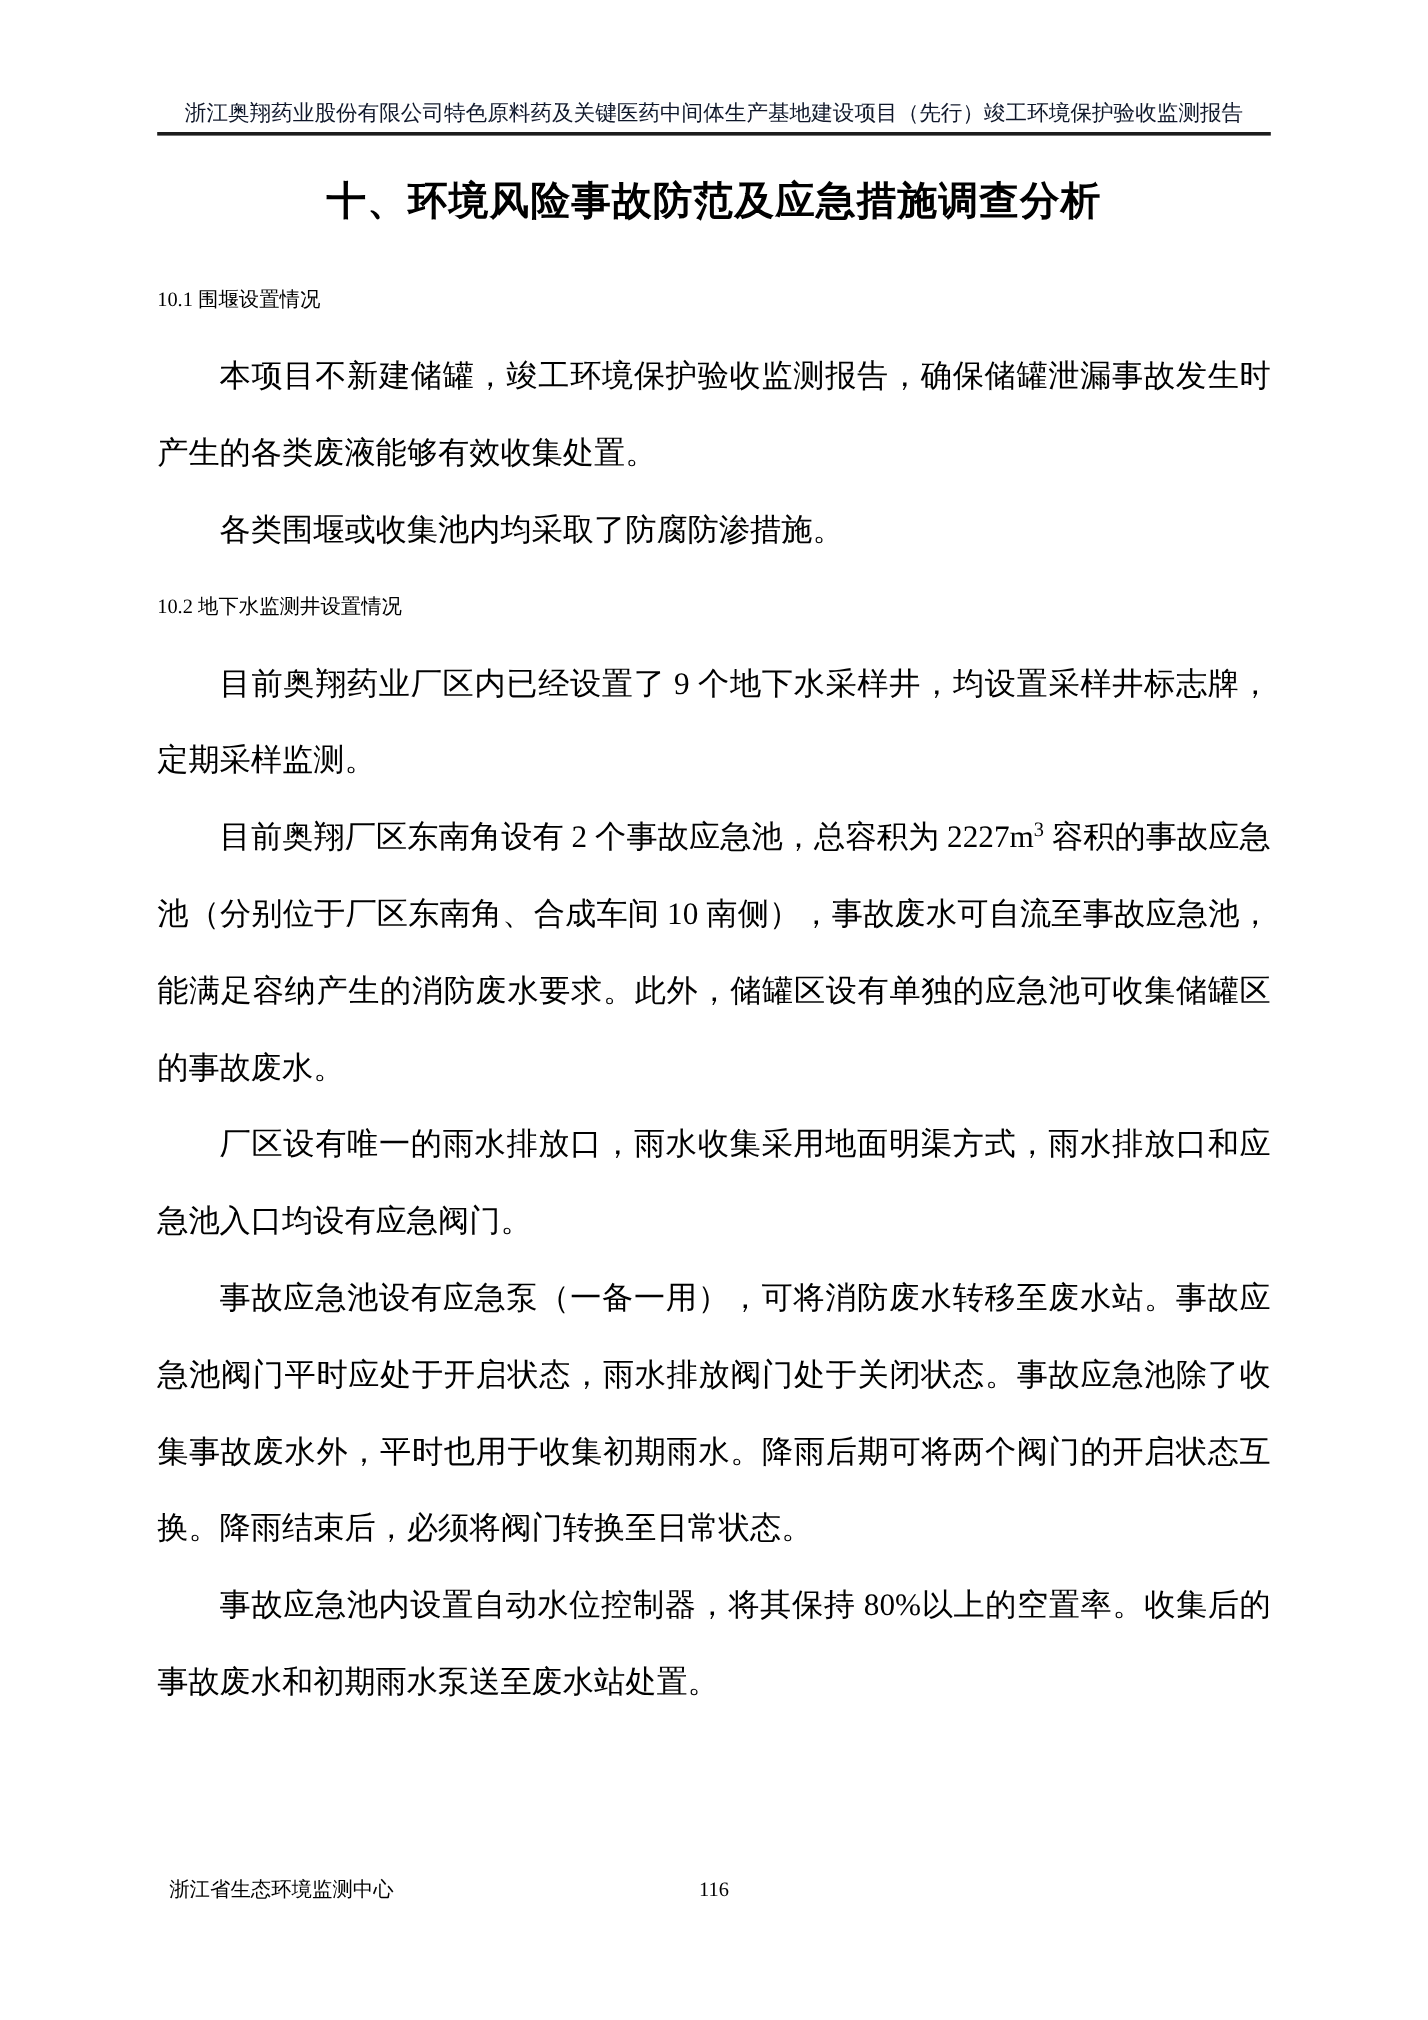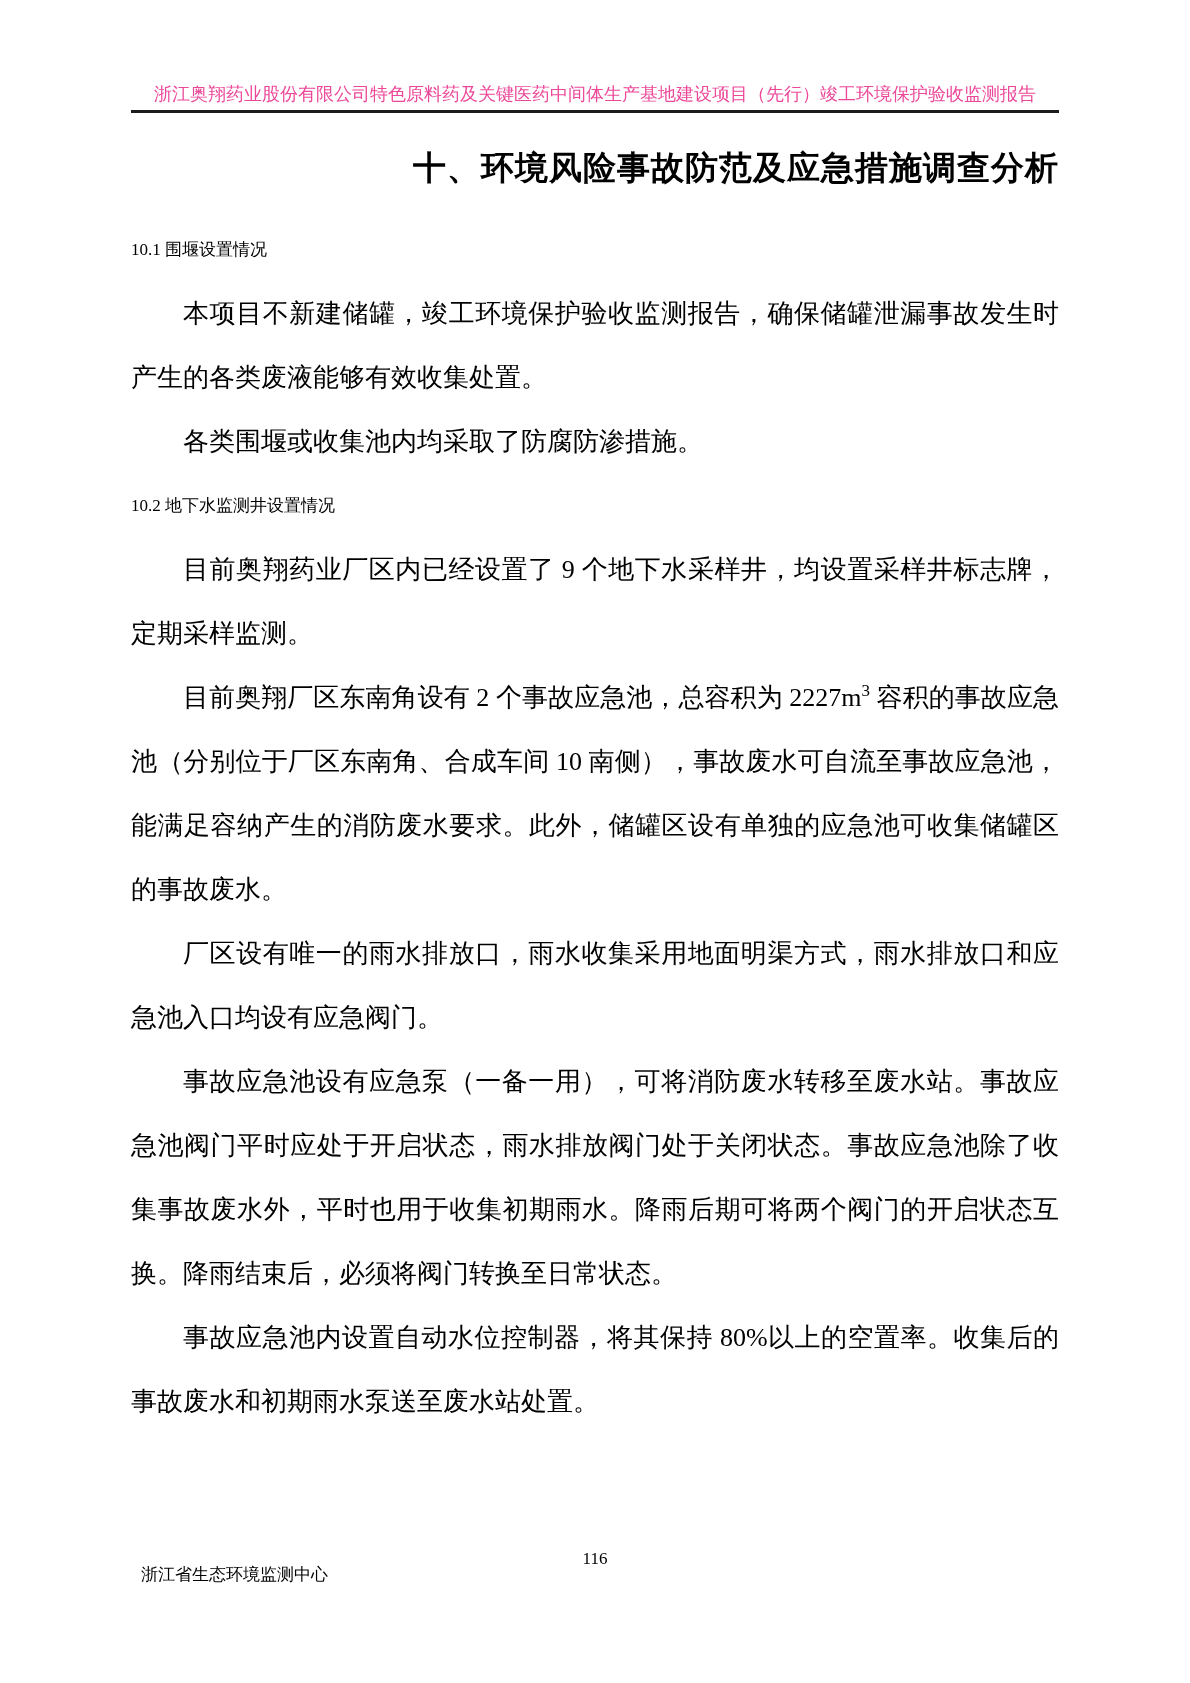--- a/index.html
+++ b/index.html
@@ -24,28 +24,28 @@
     margin: 0 131px;
   }
   .doc-header {
     padding-top: 82px;
     padding-bottom: 4px;
     border-bottom: 3px solid #1c1c1c;
     font-size: 18px;
     line-height: 24px;
     text-align: center;
     white-space: nowrap;
-    color: #ec4899;
+    color: #0f172a;
   }
   h1.doc-title {
     margin: 33px 0 0 0;
     font-size: 33px;
     line-height: 44px;
     font-weight: bold;
-    text-align: right;
+    text-align: center;
     letter-spacing: 1px;
   }
   h2.section-heading {
     margin: 0;
     font-size: 17px;
     line-height: 64px;
     font-weight: normal;
   }
   h2.first-heading {
     margin-top: 28px;
@@ -73,21 +73,21 @@
   }
   .footer-org {
     position: absolute;
     left: 141px;
     top: 16px;
   }
   .footer-page-number {
     position: absolute;
     left: 0;
     right: 0;
-    top: 0;
+    top: 16px;
     text-align: center;
   }
 </style>
 </head>
 <body>
 
 <div class="page">
   <div class="content">
 
     <div class="doc-header">浙江奥翔药业股份有限公司特色原料药及关键医药中间体生产基地建设项目（先行）竣工环境保护验收监测报告</div>

